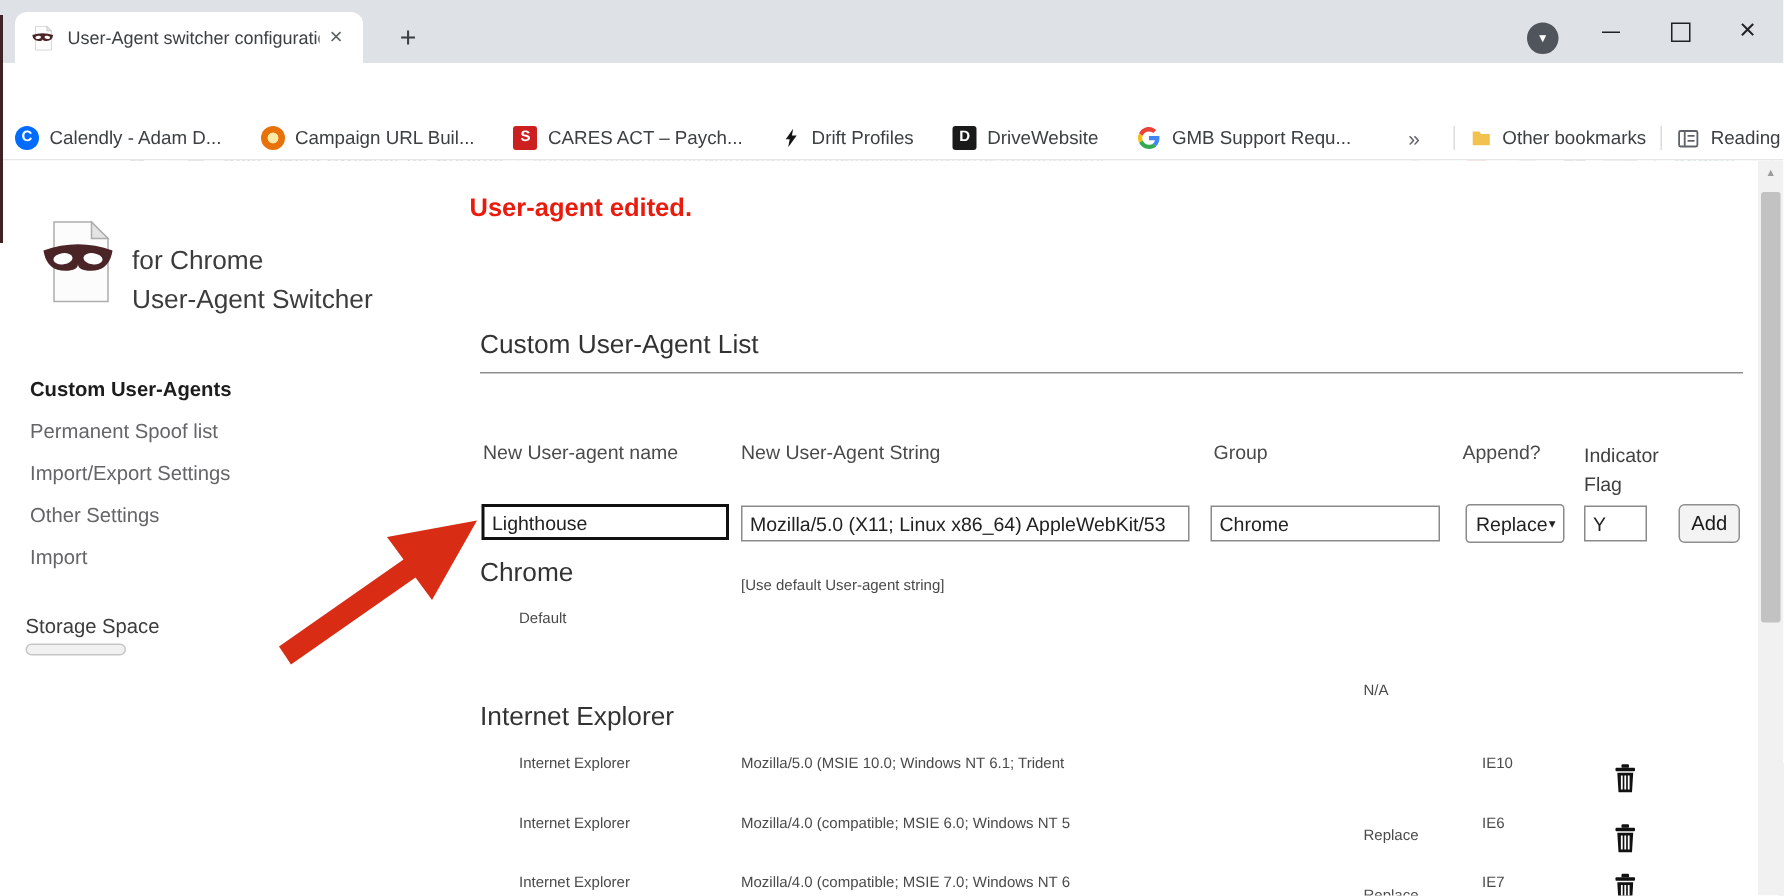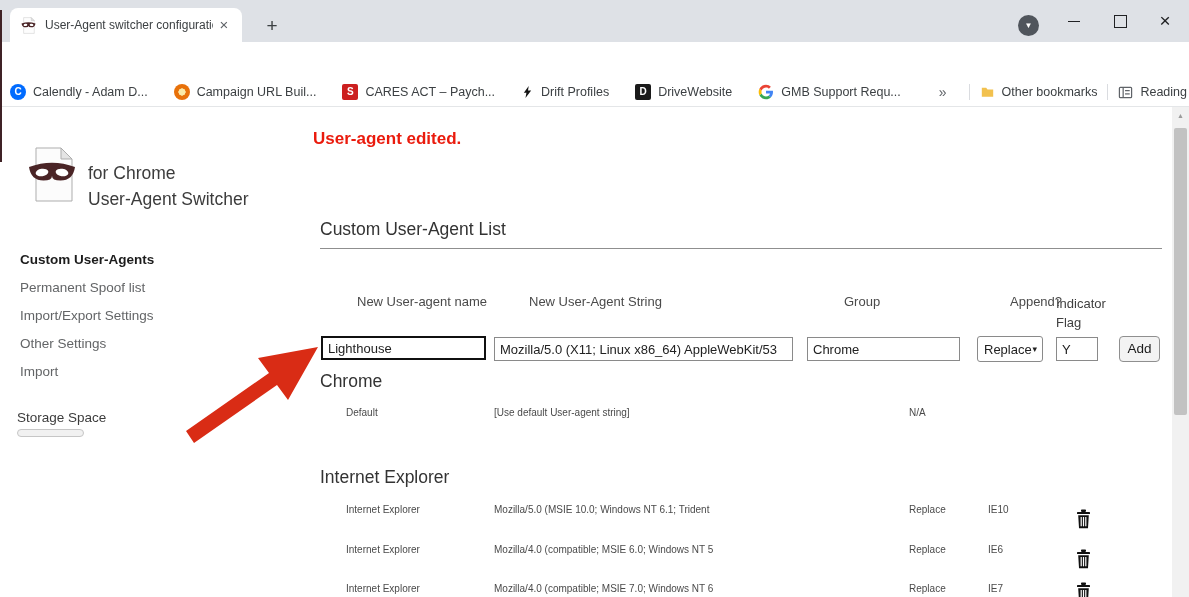--- a/index.html
+++ b/index.html
@@ -62,37 +62,37 @@
   .app-title { left:88px; top:160px; font-size:17.5px; color:#3c3c3c; line-height:26px; }
 
   .nav-item { left:20px; font-size:13.5px; color:#636567; }
   .nav-item.active { font-weight:bold; color:#1c1c1c; }
   .storage-label { left:17px; top:410px; font-size:13.5px; color:#3c3c3c; }
   .storage-bar { left:17px; top:429px; width:67px; height:8px; border:1px solid #c6c6c6; border-radius:4px; background:#f1f1f1; }
 
   .section-title { left:320px; top:219px; font-size:17.5px; color:#333; }
   .section-hr { left:320px; top:248px; width:842px; height:1px; background:#8f8f8f; }
 
-  .flabel { font-size:13px; color:#4a4a4a; top:294px;margin-left:35px; }
+  .flabel { font-size:13px; color:#4a4a4a; top:294px; }
   .flabel2 { left:1056px; top:294px; width:58px; font-size:13px; color:#404040; line-height:19px; }
   .tinput { height:24px; border:1px solid #8a8a8a; background:#fff; font-family:inherit; font-size:13px;
             color:#222; padding:0 5px; top:337px; }
   .tinput.focused { border:2px solid #101010; }
   .fselect { left:977px; top:336px; width:66px; height:26px; border:1px solid #8a8a8a; border-radius:3px;
              background:#fff; display:flex; align-items:center; justify-content:space-between; padding:0 5px 0 6px; }
   .fselect .sel-txt { font-size:13px; color:#222; }
   .fselect .sel-chev { font-size:9px; color:#222; }
   .add-btn { left:1119px; top:336px; width:41px; height:26px; background:#f3f3f3; border:1px solid #8f8f8f;
              border-radius:4px; font-size:13.5px; color:#1a1a1a; text-align:center; line-height:24px; }
 
   .group-h { font-size:17.5px; color:#333; left:320px; }
   .cell { font-size:10px; color:#4a4a4a; white-space:nowrap; overflow:hidden; }
   .c-name { left:346px; width:100px; }
   .c-ua { left:494px; width:300px; }
-  .c-append { left:909px; }
+  .c-append { left:909px;margin-top:48px; }
   .c-flag { left:988px; }
   .trash { left:1075px; width:17px; height:20px; }
 
   .scrollbar { left:1172px; top:107px; width:17px; height:490px; background:#f1f1f1; }
   .scroll-up { left:1172px; top:107px; width:17px; height:17px; color:#9b9b9b; font-size:7px; text-align:center; line-height:17px; }
   .scroll-thumb { left:1174px; top:128px; width:13px; height:287px; background:#c2c2c2; border-radius:2px; }
 
   .annot-arrow { left:170px; top:335px; }
 </style>
 </head>
@@ -258,21 +258,21 @@
 <input class="abs tinput" style="left: 807px; width: 153px;" value="Chrome">
 <div class="abs fselect">
   <span class="sel-txt">Replace</span>
   <span class="sel-chev">▾</span>
 </div>
 <input class="abs tinput" style="left: 1056px; width: 42px;" value="Y">
 <div class="abs add-btn">Add</div>
 
 <div class="abs group-h" style="top:371px">Chrome</div>
 <div class="abs cell c-name" style="top:407px">Default</div>
-<div class="abs cell c-ua" style="top:407px">[Use default User-agent string]</div>
+<div class="abs cell c-ua" style="top:385px">[Use default User-agent string]</div>
 <div class="abs cell c-append" style="top:407px">N/A</div>
 
 <div class="abs group-h" style="top:467px">Internet Explorer</div>
 
 <div class="abs cell c-name" style="top:504px">Internet Explorer</div>
 <div class="abs cell c-ua" style="top:504px">Mozilla/5.0 (MSIE 10.0; Windows NT 6.1; Trident</div>
 <div class="abs cell c-append" style="top:504px">Replace</div>
 <div class="abs cell c-flag" style="top:504px">IE10</div>
 <div class="abs trash" style="top:509px">
   <svg width="17" height="20" viewBox="0 0 17 20">

